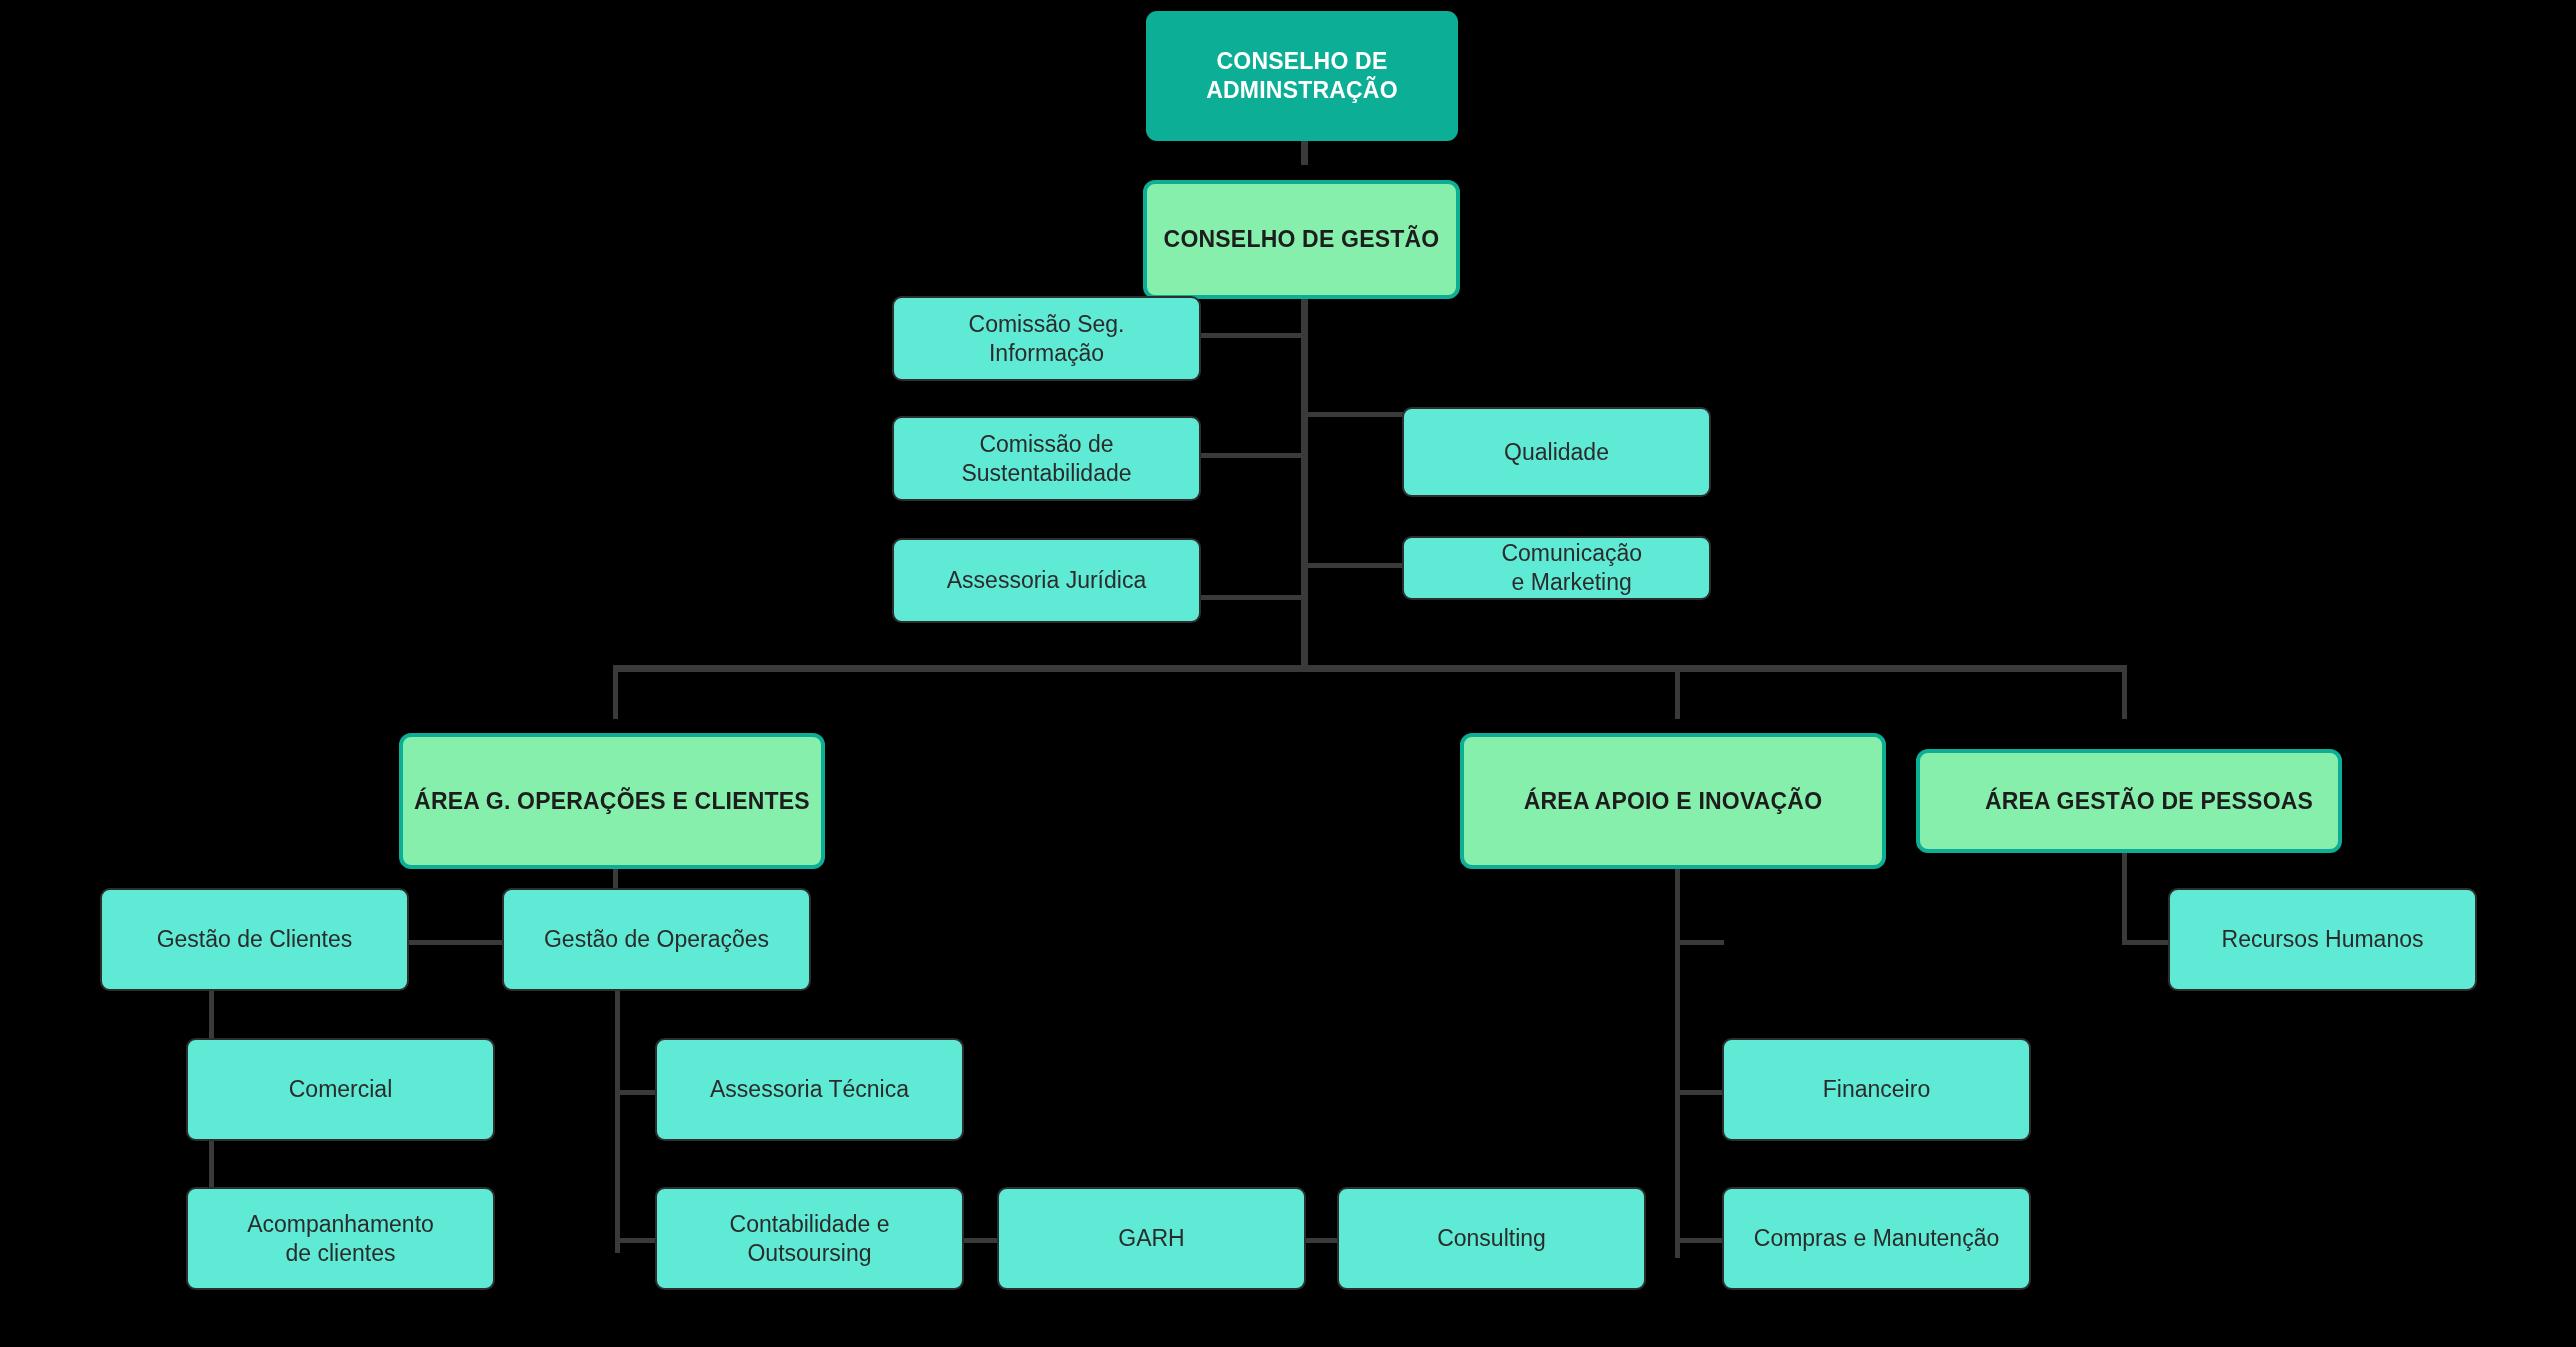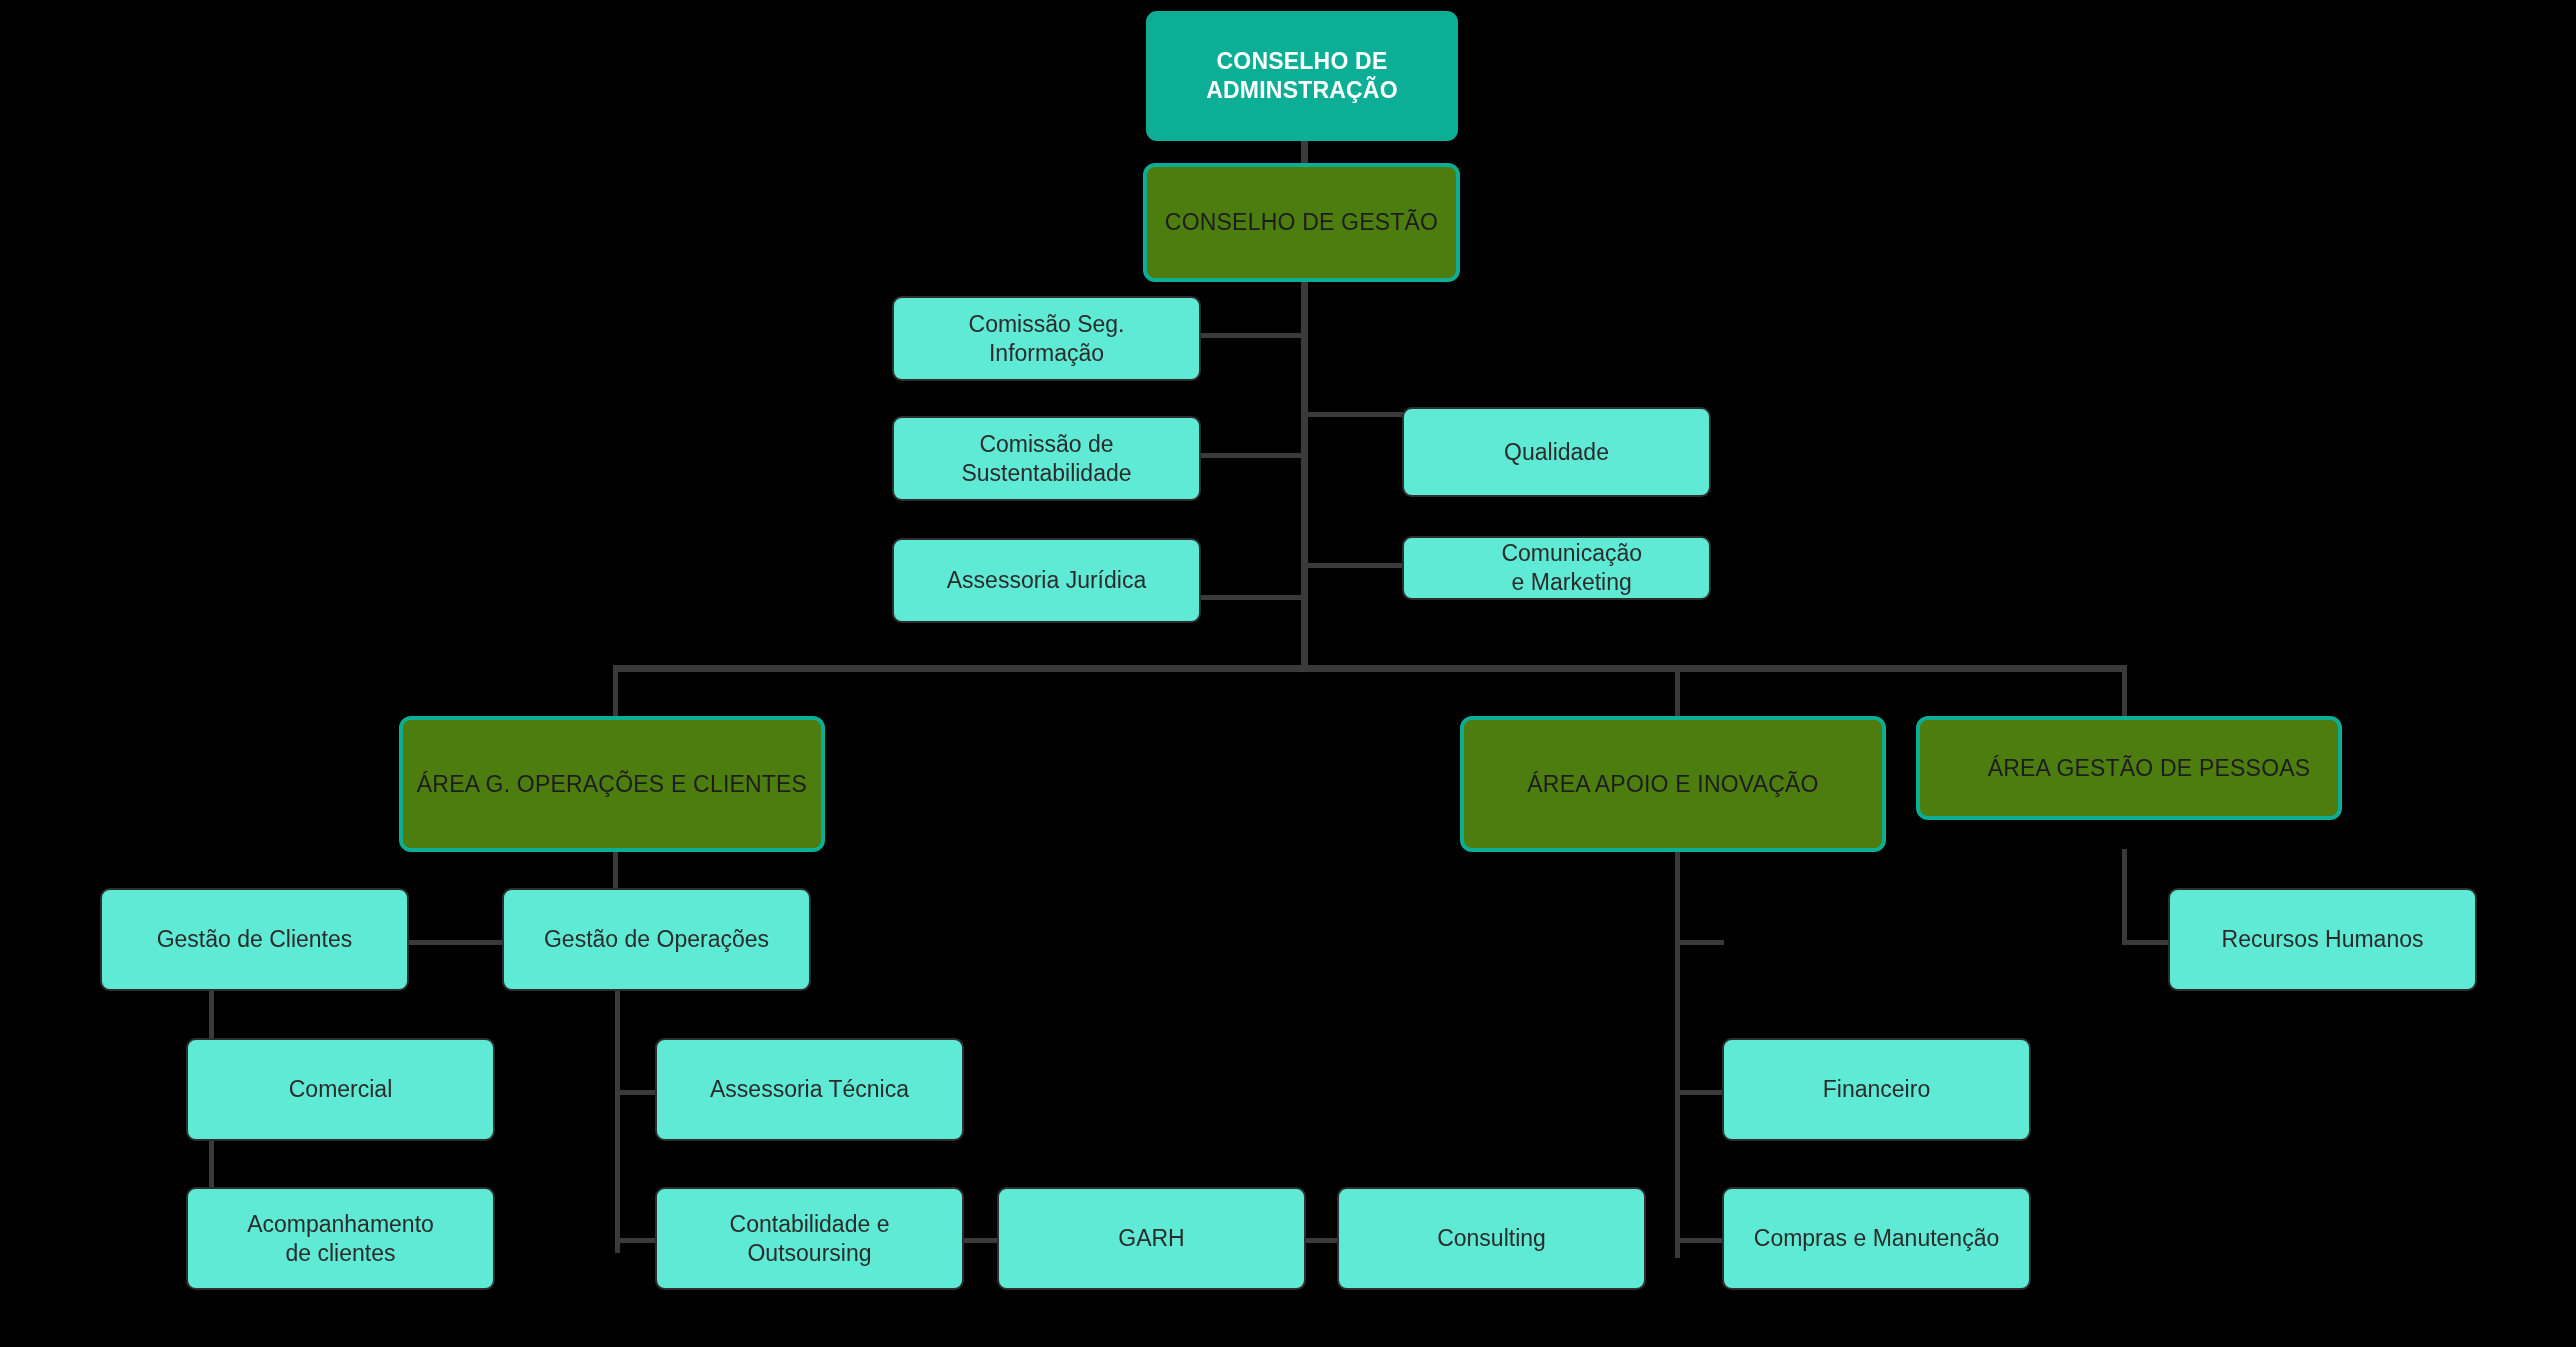--- a/index.html
+++ b/index.html
@@ -33,27 +33,28 @@
     background:#0DAE96;
     border:none;
     color:#FFFFFF;
     font-size:23px;
     font-weight:700;
     letter-spacing:0.2px;
     border-radius:11px;
   }
   
   .node.accent{
-    background:#4d7c0f;
+    background:#86efac;
     border:4.9px solid #0DAE96;
     color:#1D1D1D;
     font-size:23px;
-    font-weight:400;
+    font-weight:700;
     letter-spacing:0.2px;
     border-radius:12px;
+    margin-top:17px;
   }
   .node.accent.area{font-size:23px;}
   .nlabel{display:block;white-space:pre-line;}
 </style>
 </head>
 <body>
 
 <div id="root">
 
   <div class="conn" style="left:1301px;top:138px;width:6.5px;height:27px;"></div>
@@ -129,21 +130,21 @@
   </div>
 
   <div class="node accent area" style="left:399px;top:716px;width:426px;height:136px;">
     <span class="nlabel">ÁREA G. OPERAÇÕES E CLIENTES</span>
   </div>
 
   <div class="node accent area" style="left:1460px;top:716px;width:426px;height:136px;">
     <span class="nlabel">ÁREA APOIO E INOVAÇÃO</span>
   </div>
 
-  <div class="node accent area" style="left:1916px;top:716px;width:426px;height:104px;padding-left:40px;">
+  <div class="node accent area" style="left:1916px;top:732px;width:426px;height:104px;padding-left:40px;">
     <span class="nlabel">ÁREA GESTÃO DE PESSOAS</span>
   </div>
 
   <div class="node plain" style="left:100px;top:888px;width:309px;height:103px;">
     <span class="nlabel">Gestão de Clientes</span>
   </div>
 
   <div class="node plain" style="left:502px;top:888px;width:309px;height:103px;">
     <span class="nlabel">Gestão de Operações</span>
   </div>

